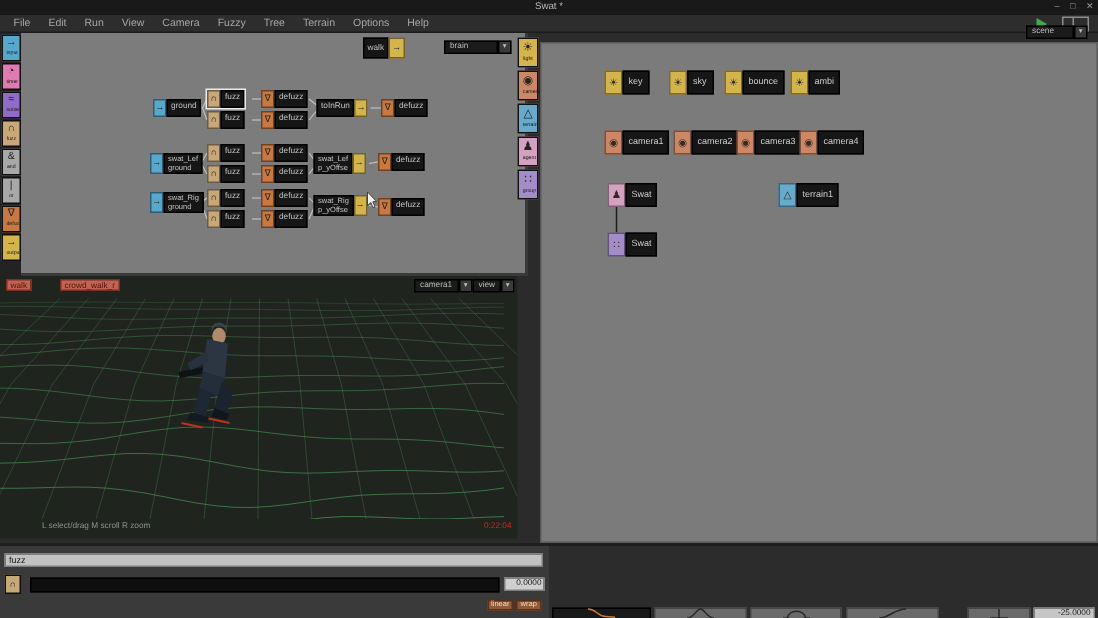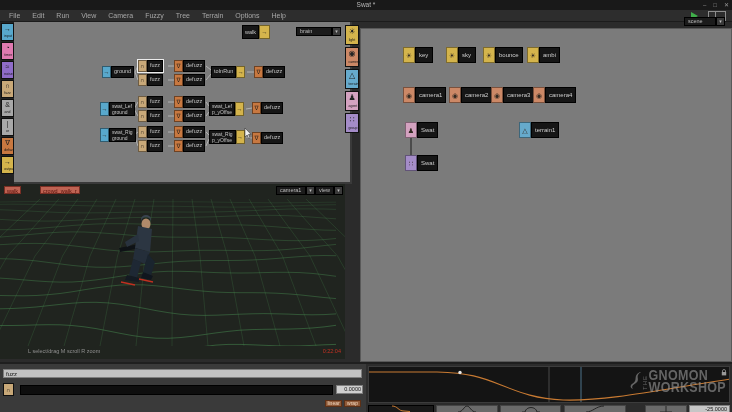--- a/index.html
+++ b/index.html
@@ -435,39 +435,20 @@
   <div class="fuzzy-panel">
     <input class="fz-name" value="fuzz" style="">
     <span class="fz-icon c-fuzz">∩</span>
     <div class="fz-bar"></div>
     <span class="fz-val">0.0000</span>
     <span class="fz-btn" style="left:325px;">linear</span>
     <span class="fz-btn" style="left:344px;">wrap</span>
   </div>
 
   <div class="curve-panel">
-    <div class="cv-area">
-      <svg width="362" height="37">
-        <line x1="180" y1="0" x2="180" y2="37" stroke="#555" stroke-width="0.8"></line>
-        <line x1="212" y1="0" x2="212" y2="37" stroke="#5a8aa8" stroke-width="0.8"></line>
-        <path d="M0,5 L68,5 C100,6 112,10 132,18 C152,26 168,32 194,33 C240,34.5 300,21 362,12" fill="none" stroke="#c87a32" stroke-width="1.1"></path>
-        <circle cx="91" cy="5.5" r="1.7" fill="#e8e8e8"></circle>
-      </svg>
-      <div class="wm">
-        <svg width="13" height="22">
-          <path d="M11,1 C3,5 10,9 3,13 C1,14.5 1,17 4,18 C2,15.5 4,14 7,12 C12,8.5 5,5 12,1 Z" fill="rgba(155,155,155,.6)"></path>
-        </svg>
-        <span class="the">THE</span>
-        <span class="lines"><span>GNOMON</span><br><span>WORKSHOP</span></span>
-      </div>
-      <svg class="cv-lock" width="6" height="7">
-        <path d="M1.5,3 V2 a1.5,1.5 0 0 1 3,0 V3" stroke="#999" fill="none" stroke-width="0.8"></path>
-        <rect x="0.8" y="3" width="4.4" height="3.4" fill="#999"></rect>
-      </svg>
-    </div>
 
     <div class="cv-presets">
       <div class="pbtn active" style="left:0; width:66px;">
         <svg width="20" height="8">
             <path d="M1,1 C7,1 7,6 13,6 L19,6.5" fill="none" stroke="#c87a32" stroke-width="1"></path>
           </svg>
       </div>
       <div class="pbtn" style="left:68px; width:62px;">
         <svg width="20" height="8">
             <path d="M1,7 C6,7 7,1 10,1 C13,1 14,7 19,7" fill="none" stroke="#262626" stroke-width="1"></path>

